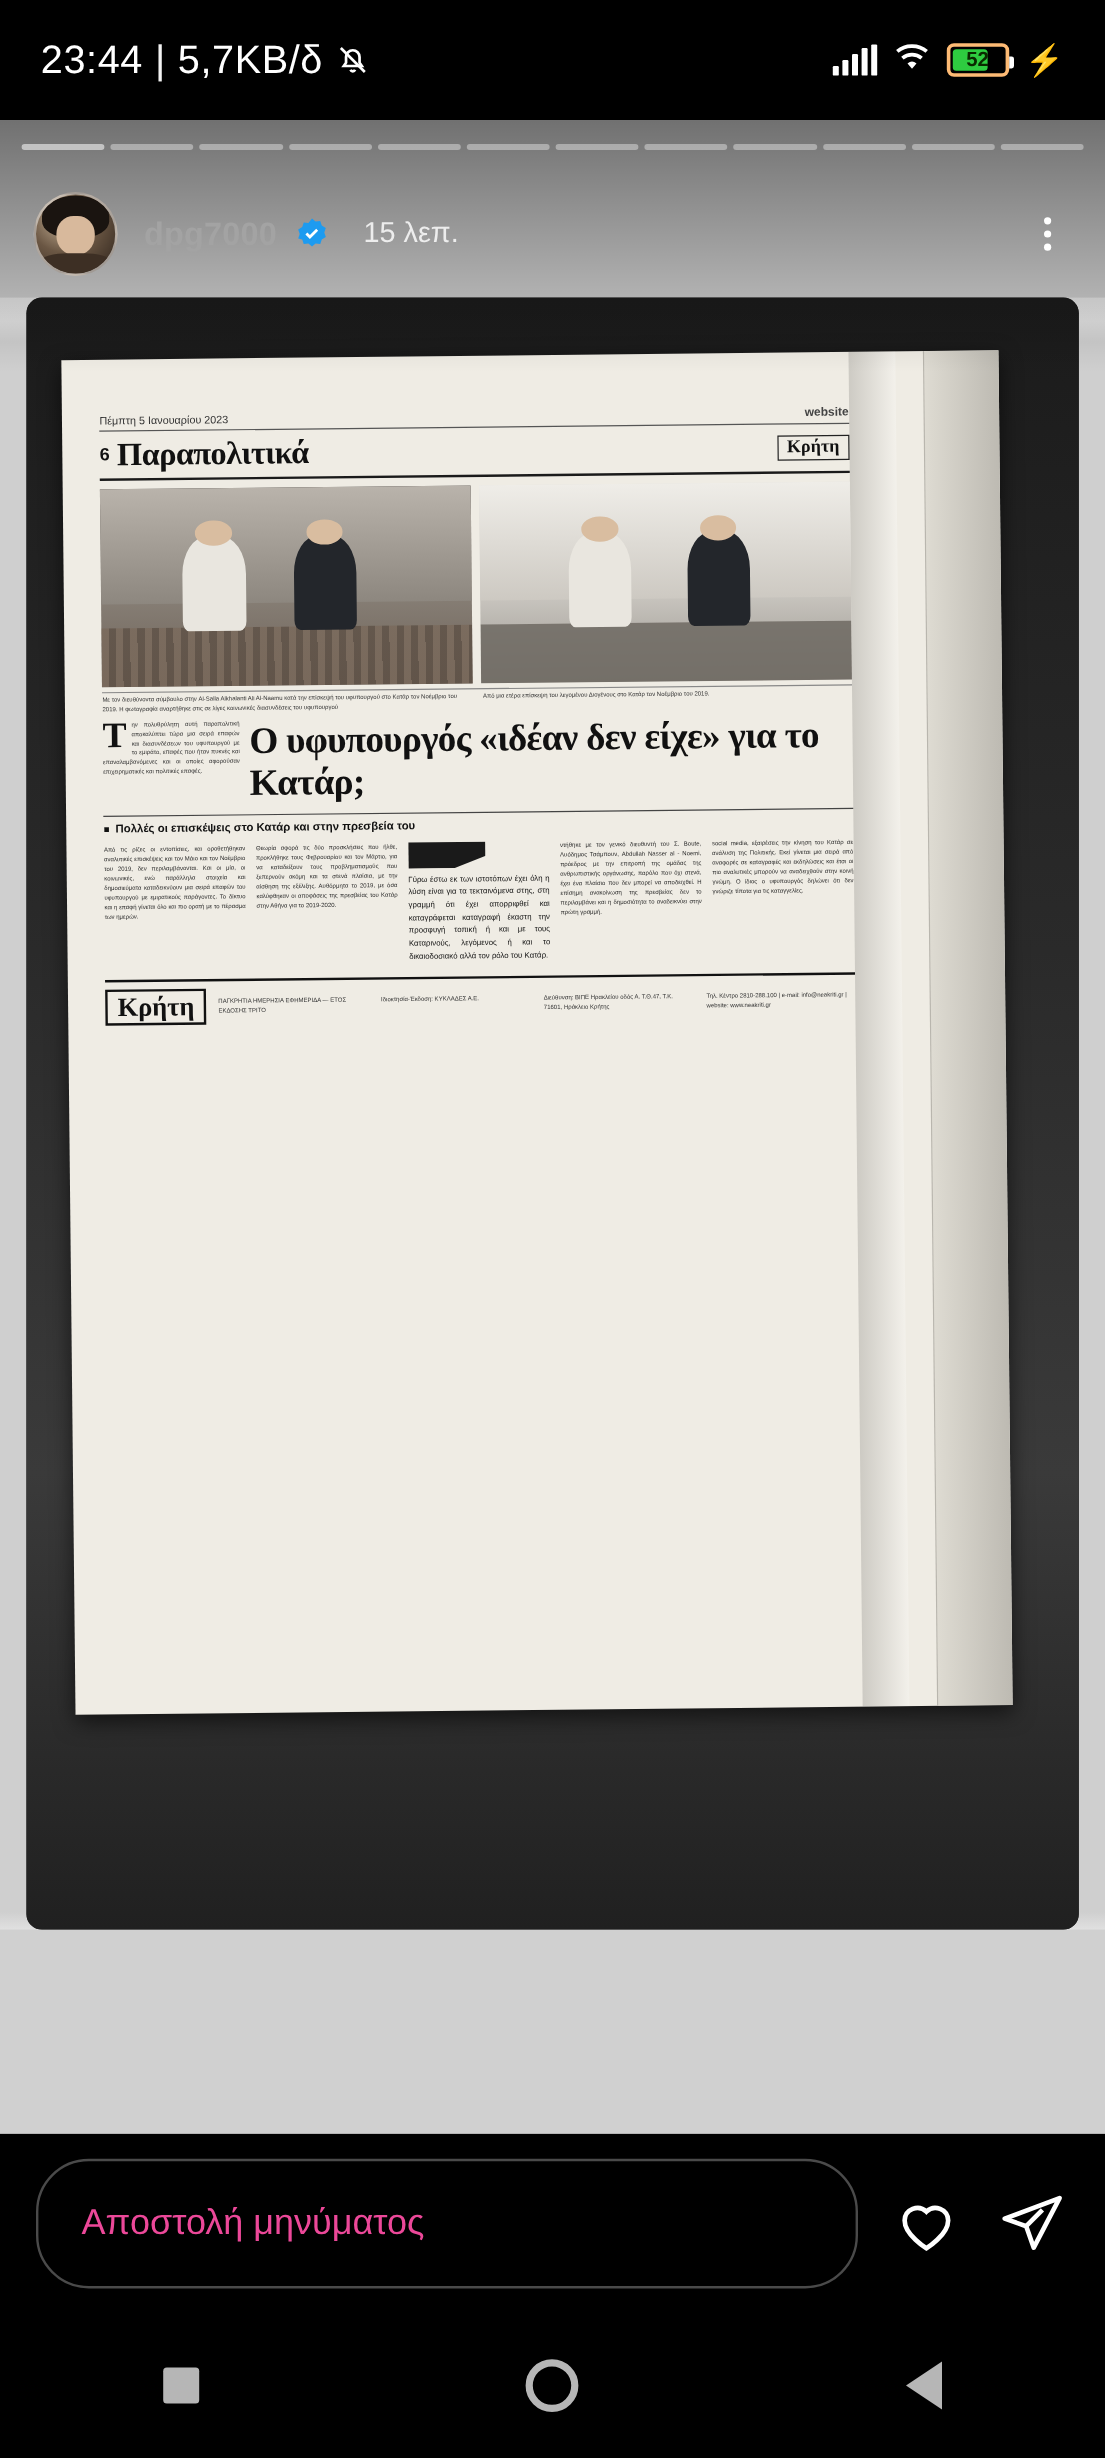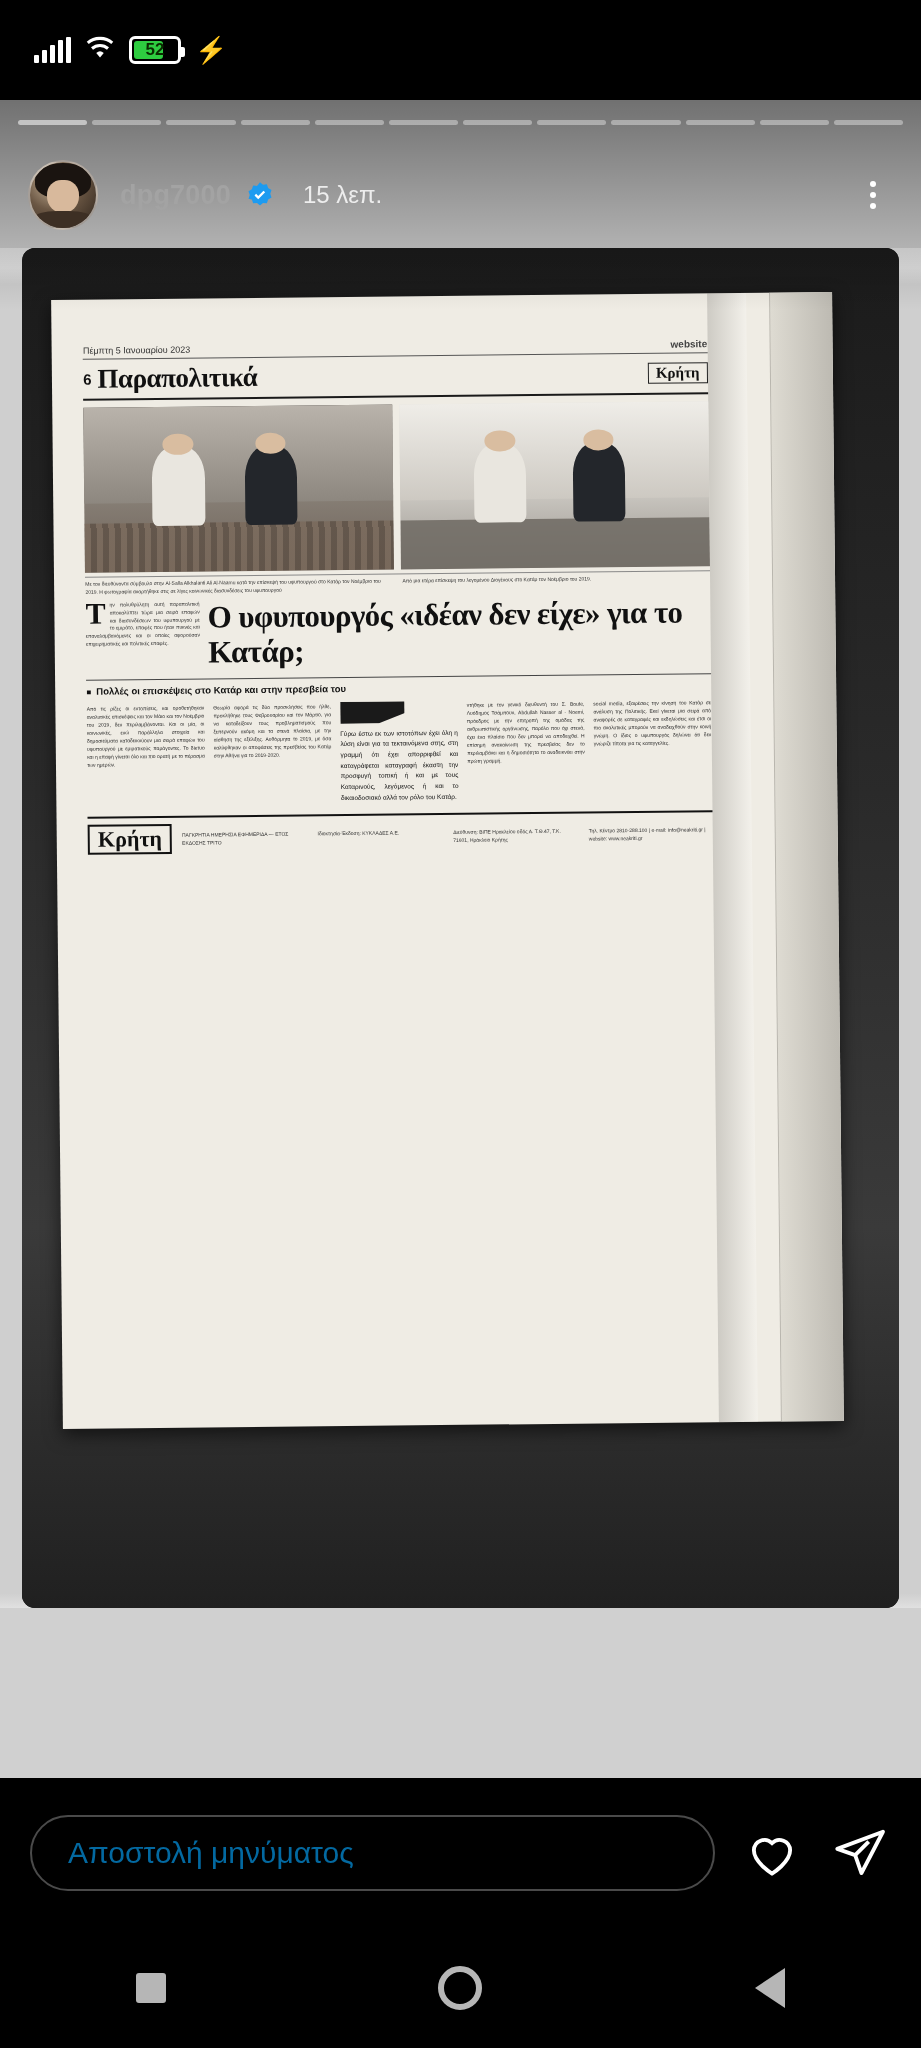--- a/index.html
+++ b/index.html
@@ -46,21 +46,21 @@
   .signal-bars { display: flex; align-items: flex-end; gap: 3px; height: 26px; }
   .signal-bars i { display:block; width: 5px; background: #fff; border-radius: 1px; }
   .signal-bars i:nth-child(1){height:8px}
   .signal-bars i:nth-child(2){height:13px}
   .signal-bars i:nth-child(3){height:18px}
   .signal-bars i:nth-child(4){height:23px}
   .signal-bars i:nth-child(5){height:26px}
   .battery {
     position: relative;
     width: 52px; height: 28px;
-    border: 3px solid #ffffff;
+    border: 3px solid #fdba74;
     border-radius: 6px;
     display: flex; align-items: center; justify-content: center;
   }
   .battery:after {
     content:"";
     position:absolute; right:-7px; top:8px;
     width:4px; height:10px; background:#fff; border-radius:0 2px 2px 0;
   }
   .battery .fill {
     position:absolute; left:2px; top:2px; bottom:2px;
@@ -314,27 +314,27 @@
   .reply-bar {
     flex: 0 0 150px;
     background: #000;
     display: flex;
     align-items: center;
     padding: 0 30px;
     gap: 26px;
   }
   .reply-input {
     flex: 1 1 auto;
-    height: 76px;
+    height: 108px;
     border: 2px solid #4a4a4a;
     border-radius: 44px;
     display: flex;
     align-items: center;
     padding: 0 36px;
-    color: #0369a1;
+    color: #ec4899;
     font-size: 30px;
     background: transparent;
   }
   .icon-btn { width: 62px; height: 62px; flex:0 0 62px; display:flex; align-items:center; justify-content:center; }
   .icon-btn svg { display:block; }
 
   
   .nav-bar {
     flex: 0 0 120px;
     background: #000;
@@ -355,20 +355,32 @@
     border-bottom: 20px solid transparent;
     border-right: 30px solid #b6b6b6;
   }
 </style>
 </head>
 <body>
 
 <div class="phone">
 
   <div class="status-bar">
+    <div class="status-left">
+      <span>23:44</span>
+      <span class="sep">|</span>
+      <span>5,7KB/δ</span>
+      <span class="mute-icon">
+        <svg width="30" height="30" viewBox="0 0 24 24" fill="none" stroke="#fff" stroke-width="1.8">
+          <path d="M6 16h12l-1.5-2.2V10a4.5 4.5 0 0 0-9 0v3.8L6 16z"></path>
+          <path d="M10.5 18.5a1.6 1.6 0 0 0 3 0"></path>
+          <line x1="4" y1="4" x2="20" y2="20"></line>
+        </svg>
+      </span>
+    </div>
     <div class="status-right">
       <span class="signal-bars">
         <i></i>
           <i></i>
           <i></i>
           <i></i>
           <i></i>
       </span>
       <span>
         <svg width="30" height="24" viewBox="0 0 24 18" fill="#fff">

